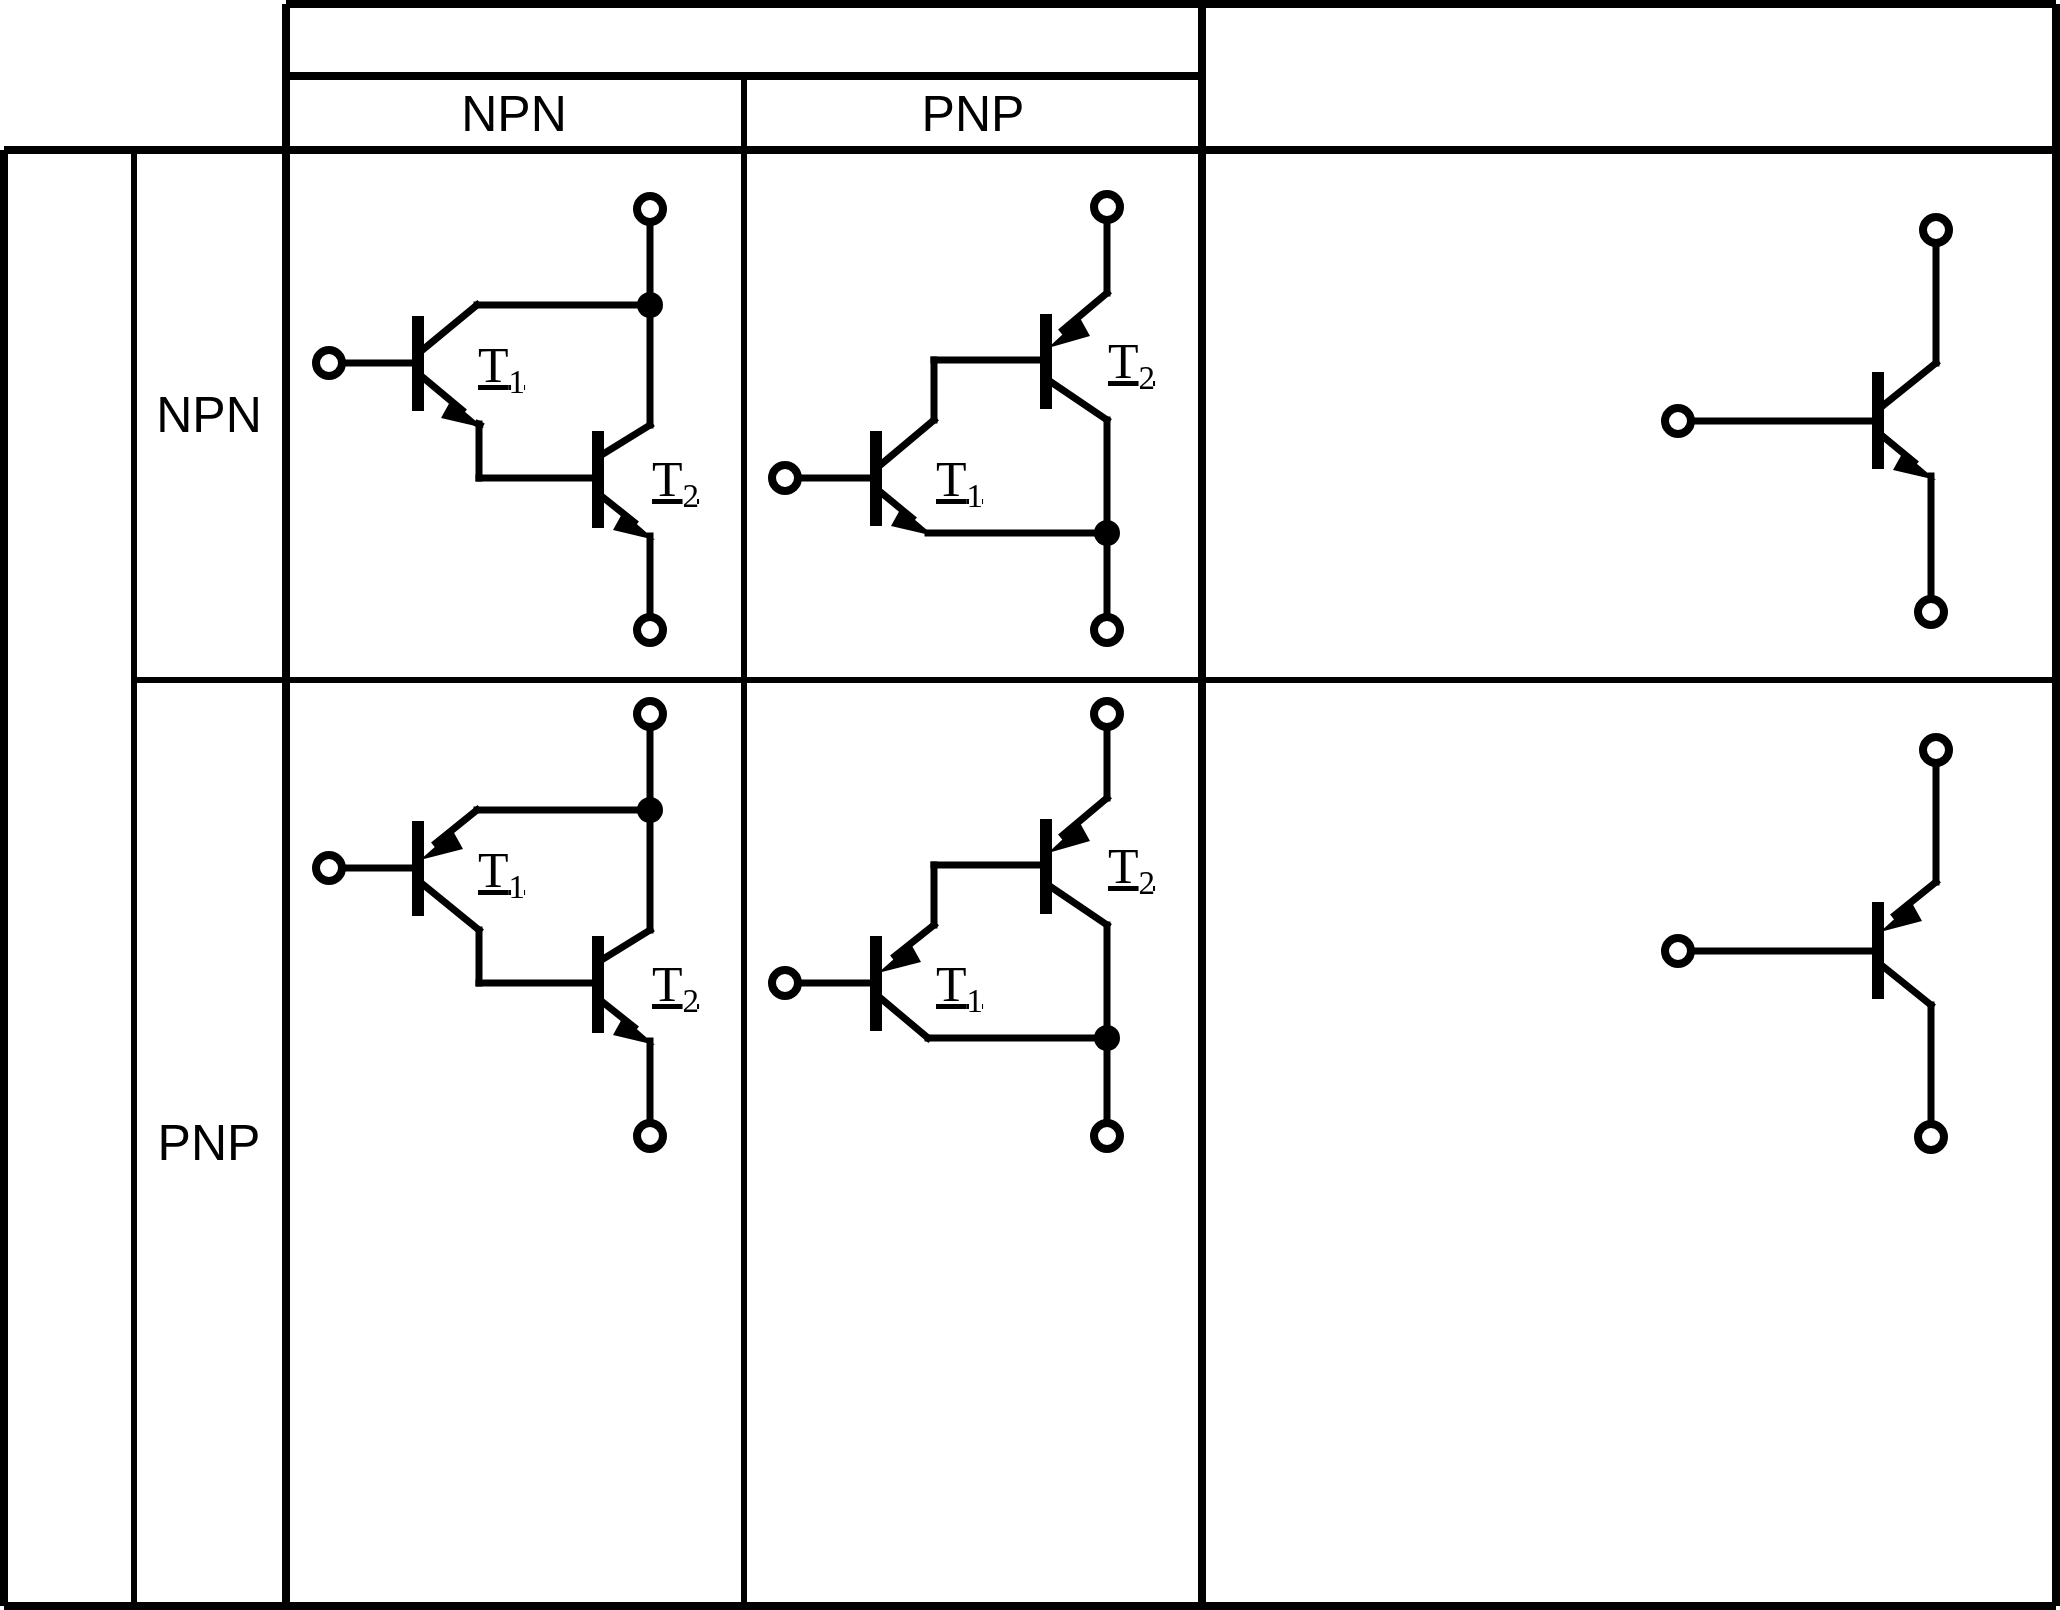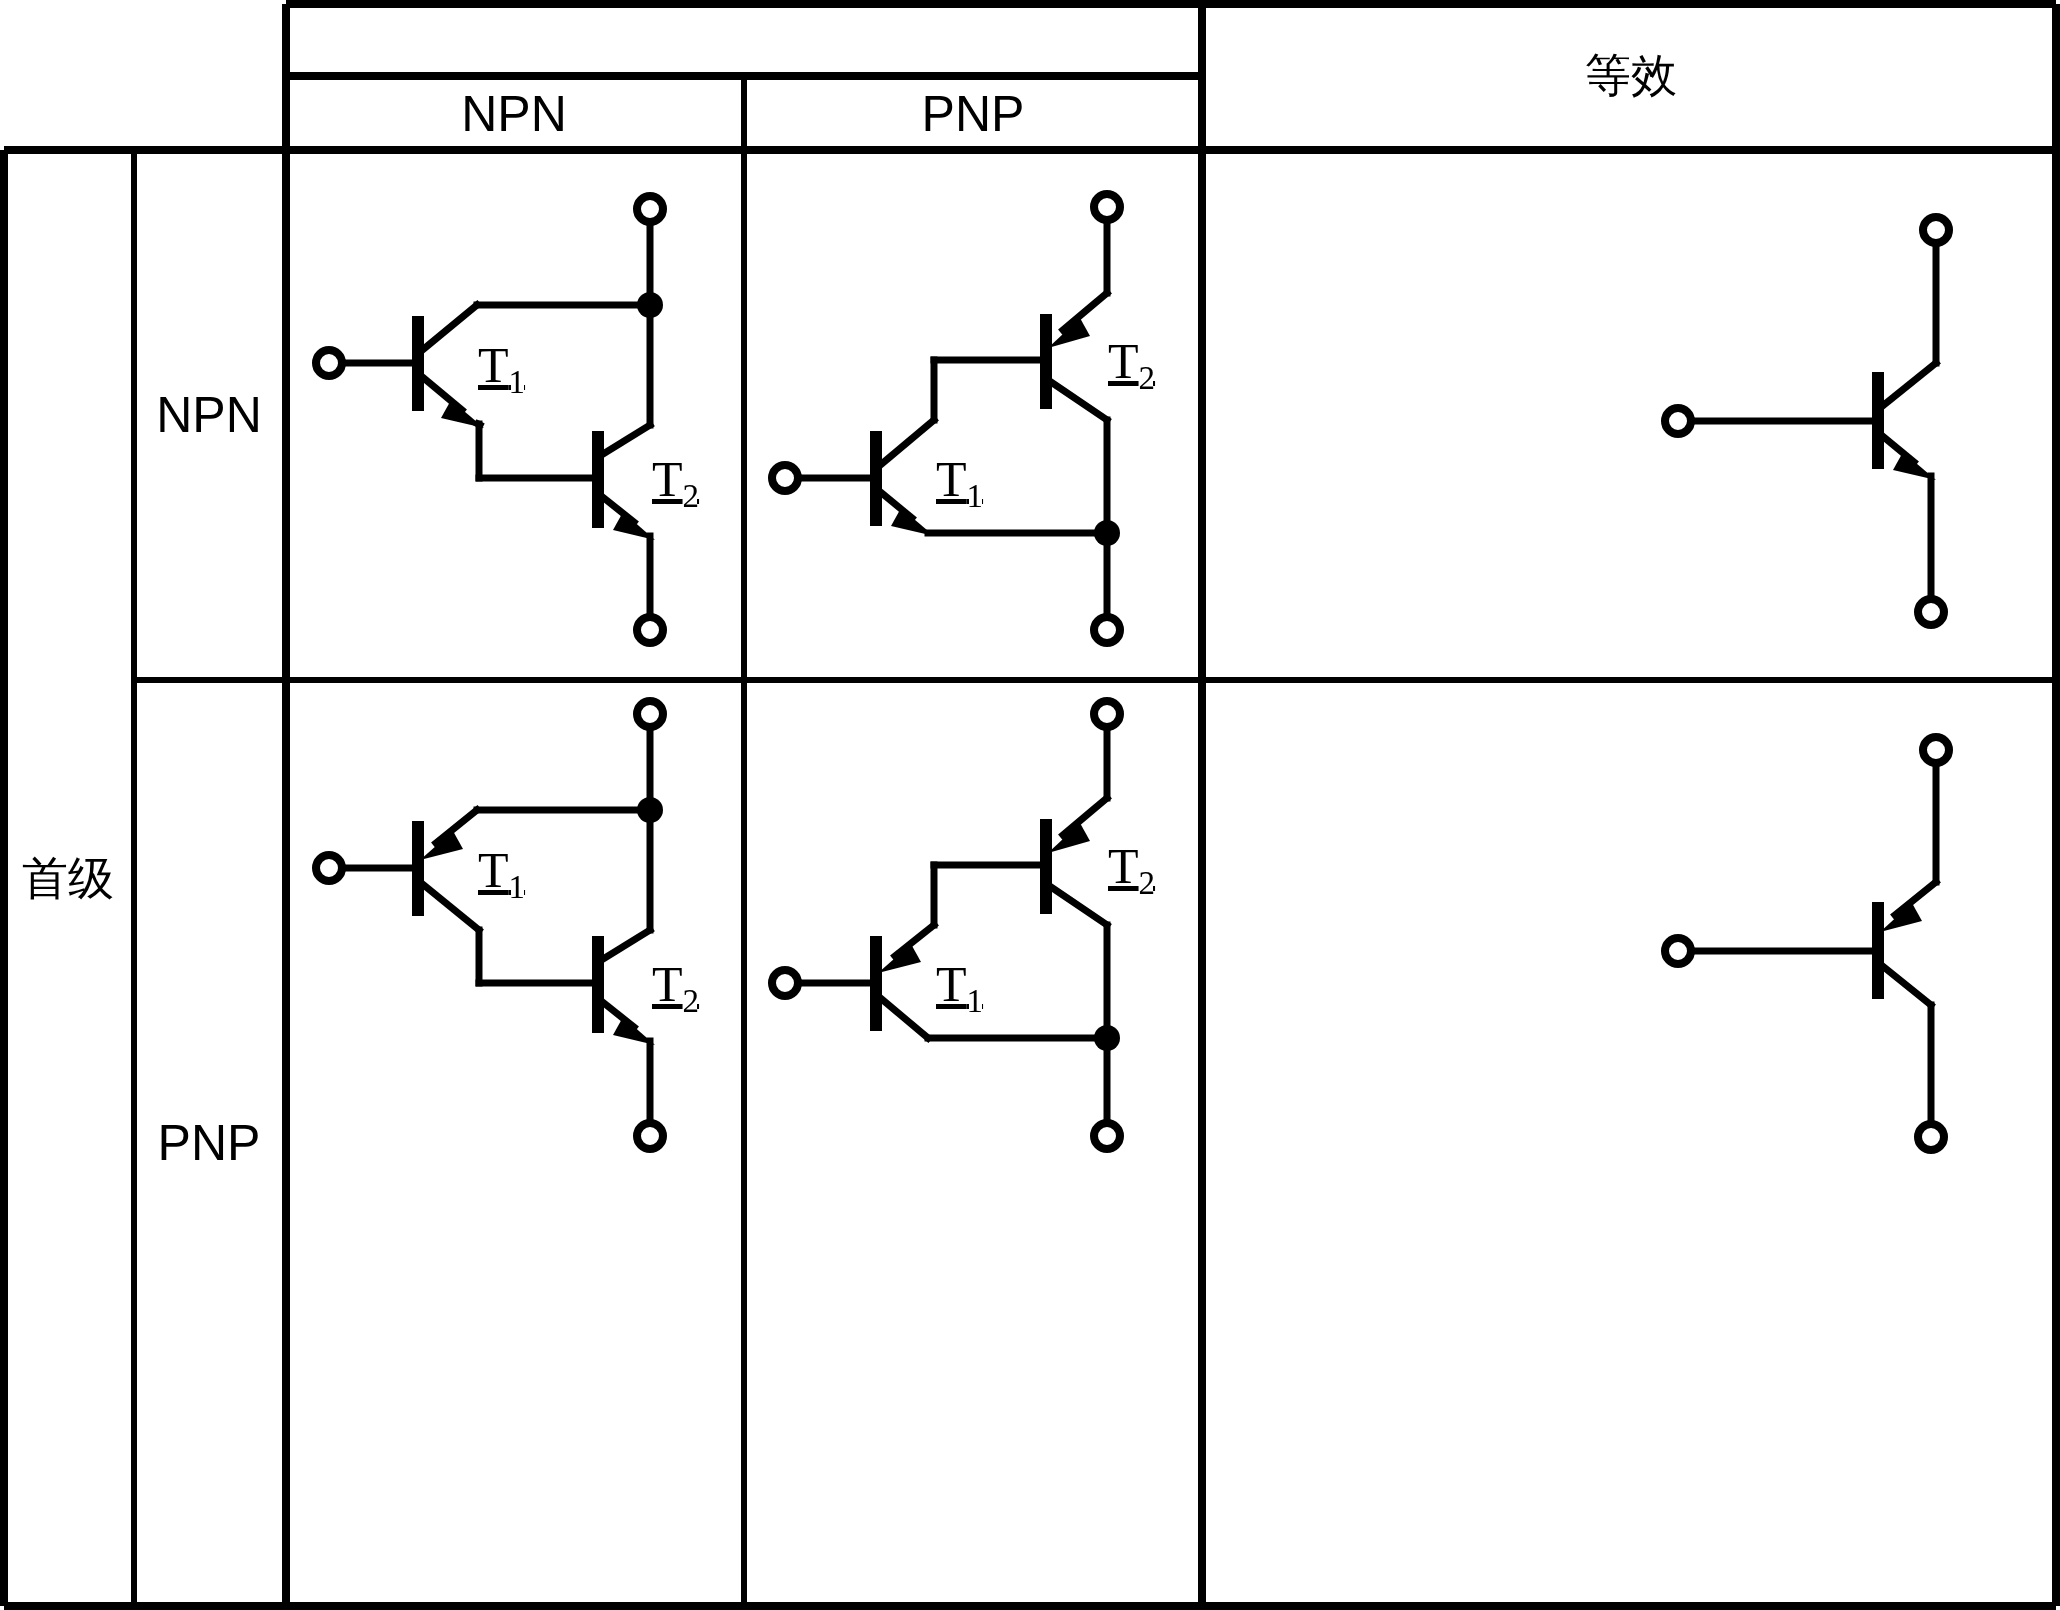--- a/index.html
+++ b/index.html
@@ -192,23 +192,21 @@
 
       <line x1="1880" y1="964" x2="1931" y2="1005"></line>
       <line x1="1931" y1="1005" x2="1931" y2="1125"></line>
       <circle cx="1931" cy="1137" r="13" stroke-width="8" fill="#fff"></circle>
     </g>
 
   </svg>
 
   <div class="lbl hdr-npn">NPN</div>
   <div class="lbl hdr-pnp">PNP</div>
-  <div class="lbl hdr-equ cjk">等效</div>
-
-  <div class="lbl row-first cjk">首级</div>
+
   <div class="lbl row-npn">NPN</div>
   <div class="lbl row-pnp">PNP</div>
 
   <div class="tlabel" style="left:478px;top:336px;">
     <span>T</span><sub>1</sub>
   </div>
   <div class="tlabel" style="left:652px;top:450px;">
     <span>T</span><sub>2</sub>
   </div>
 

